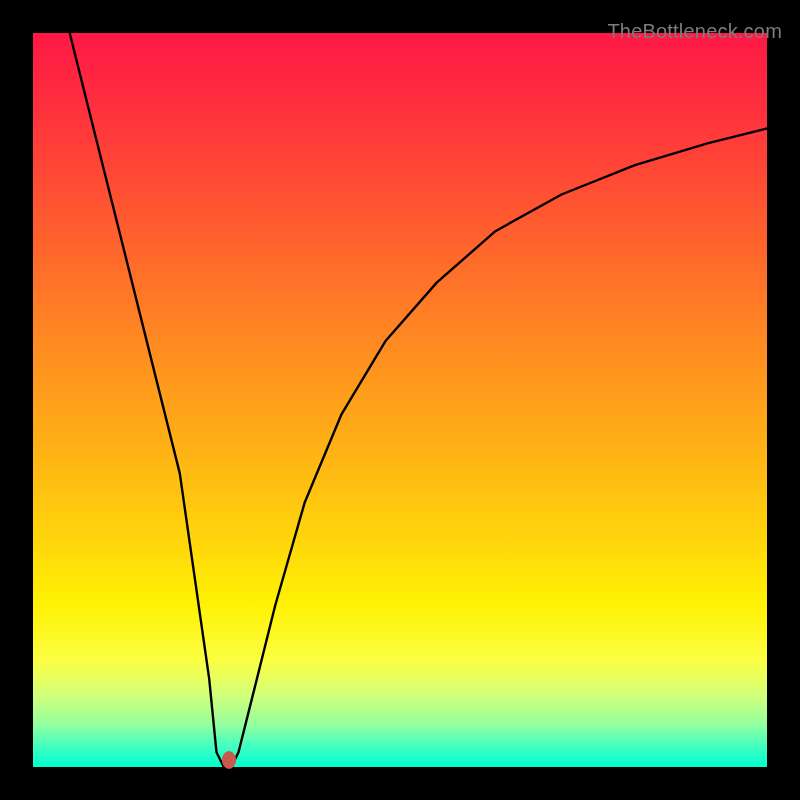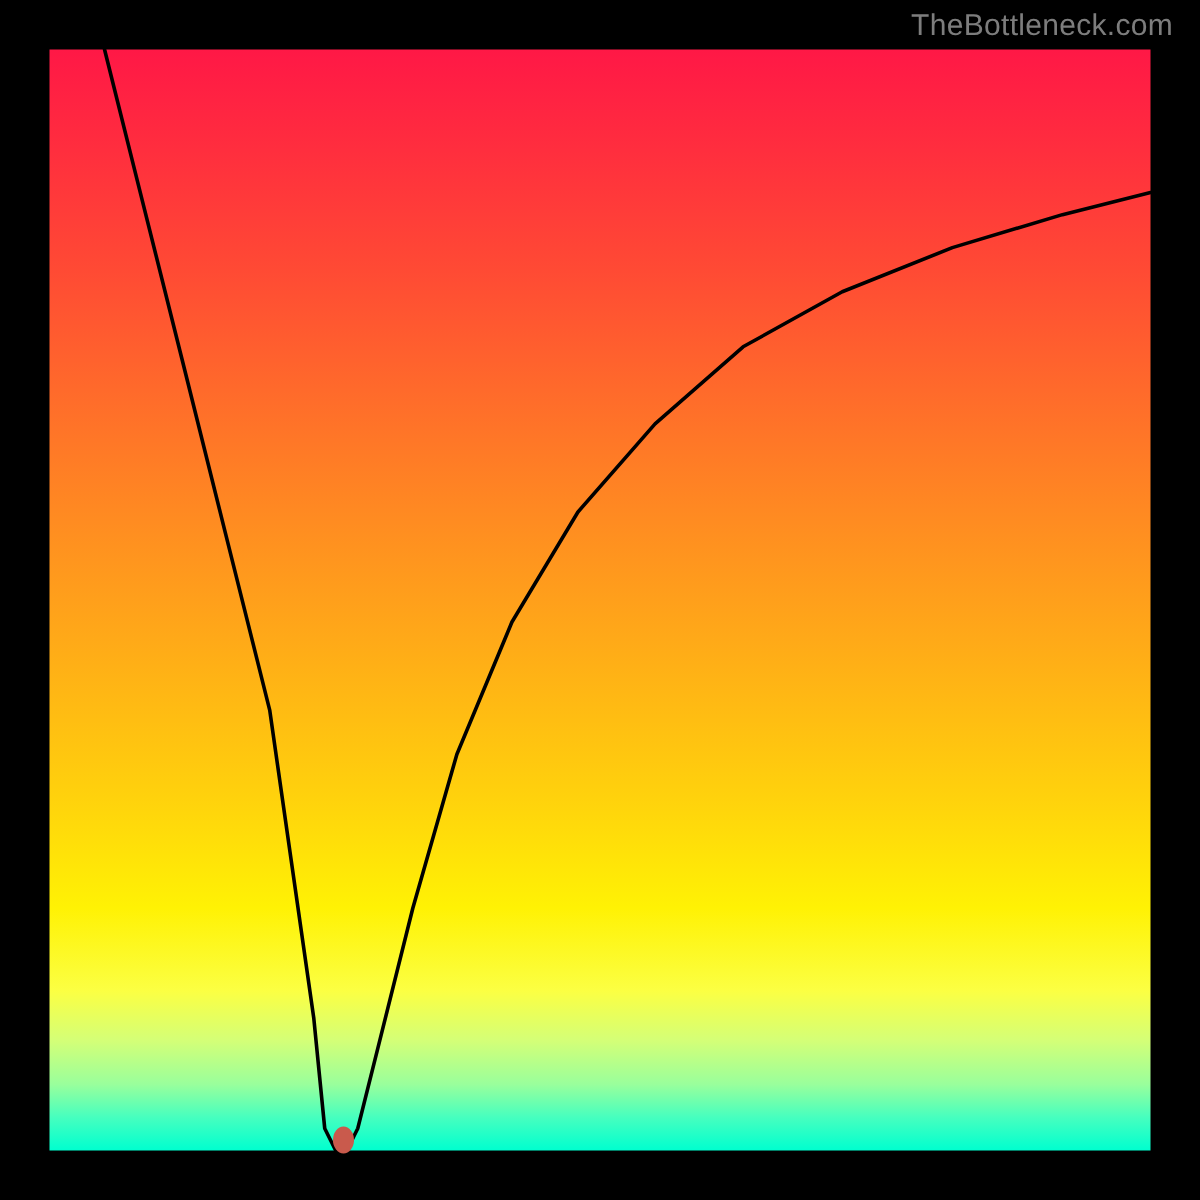--- a/index.html
+++ b/index.html
@@ -36,21 +36,21 @@
       #fff204 78%,
       #fbff43 85.5%,
       #d4ff77 90%,
       #99ff9c 94%,
       #46ffbf 97%,
       #00ffcf 100%
     );
   }
   .watermark {
     position: absolute;
-    top: 6px;
+    top: 20px;
     right: 18px;
     color: #7d7d7d;
     font-size: 20px;
     letter-spacing: 0.2px;
     font-weight: 400;
     user-select: none;
   }
   svg.curve {
     position: absolute;
     left: 0;

